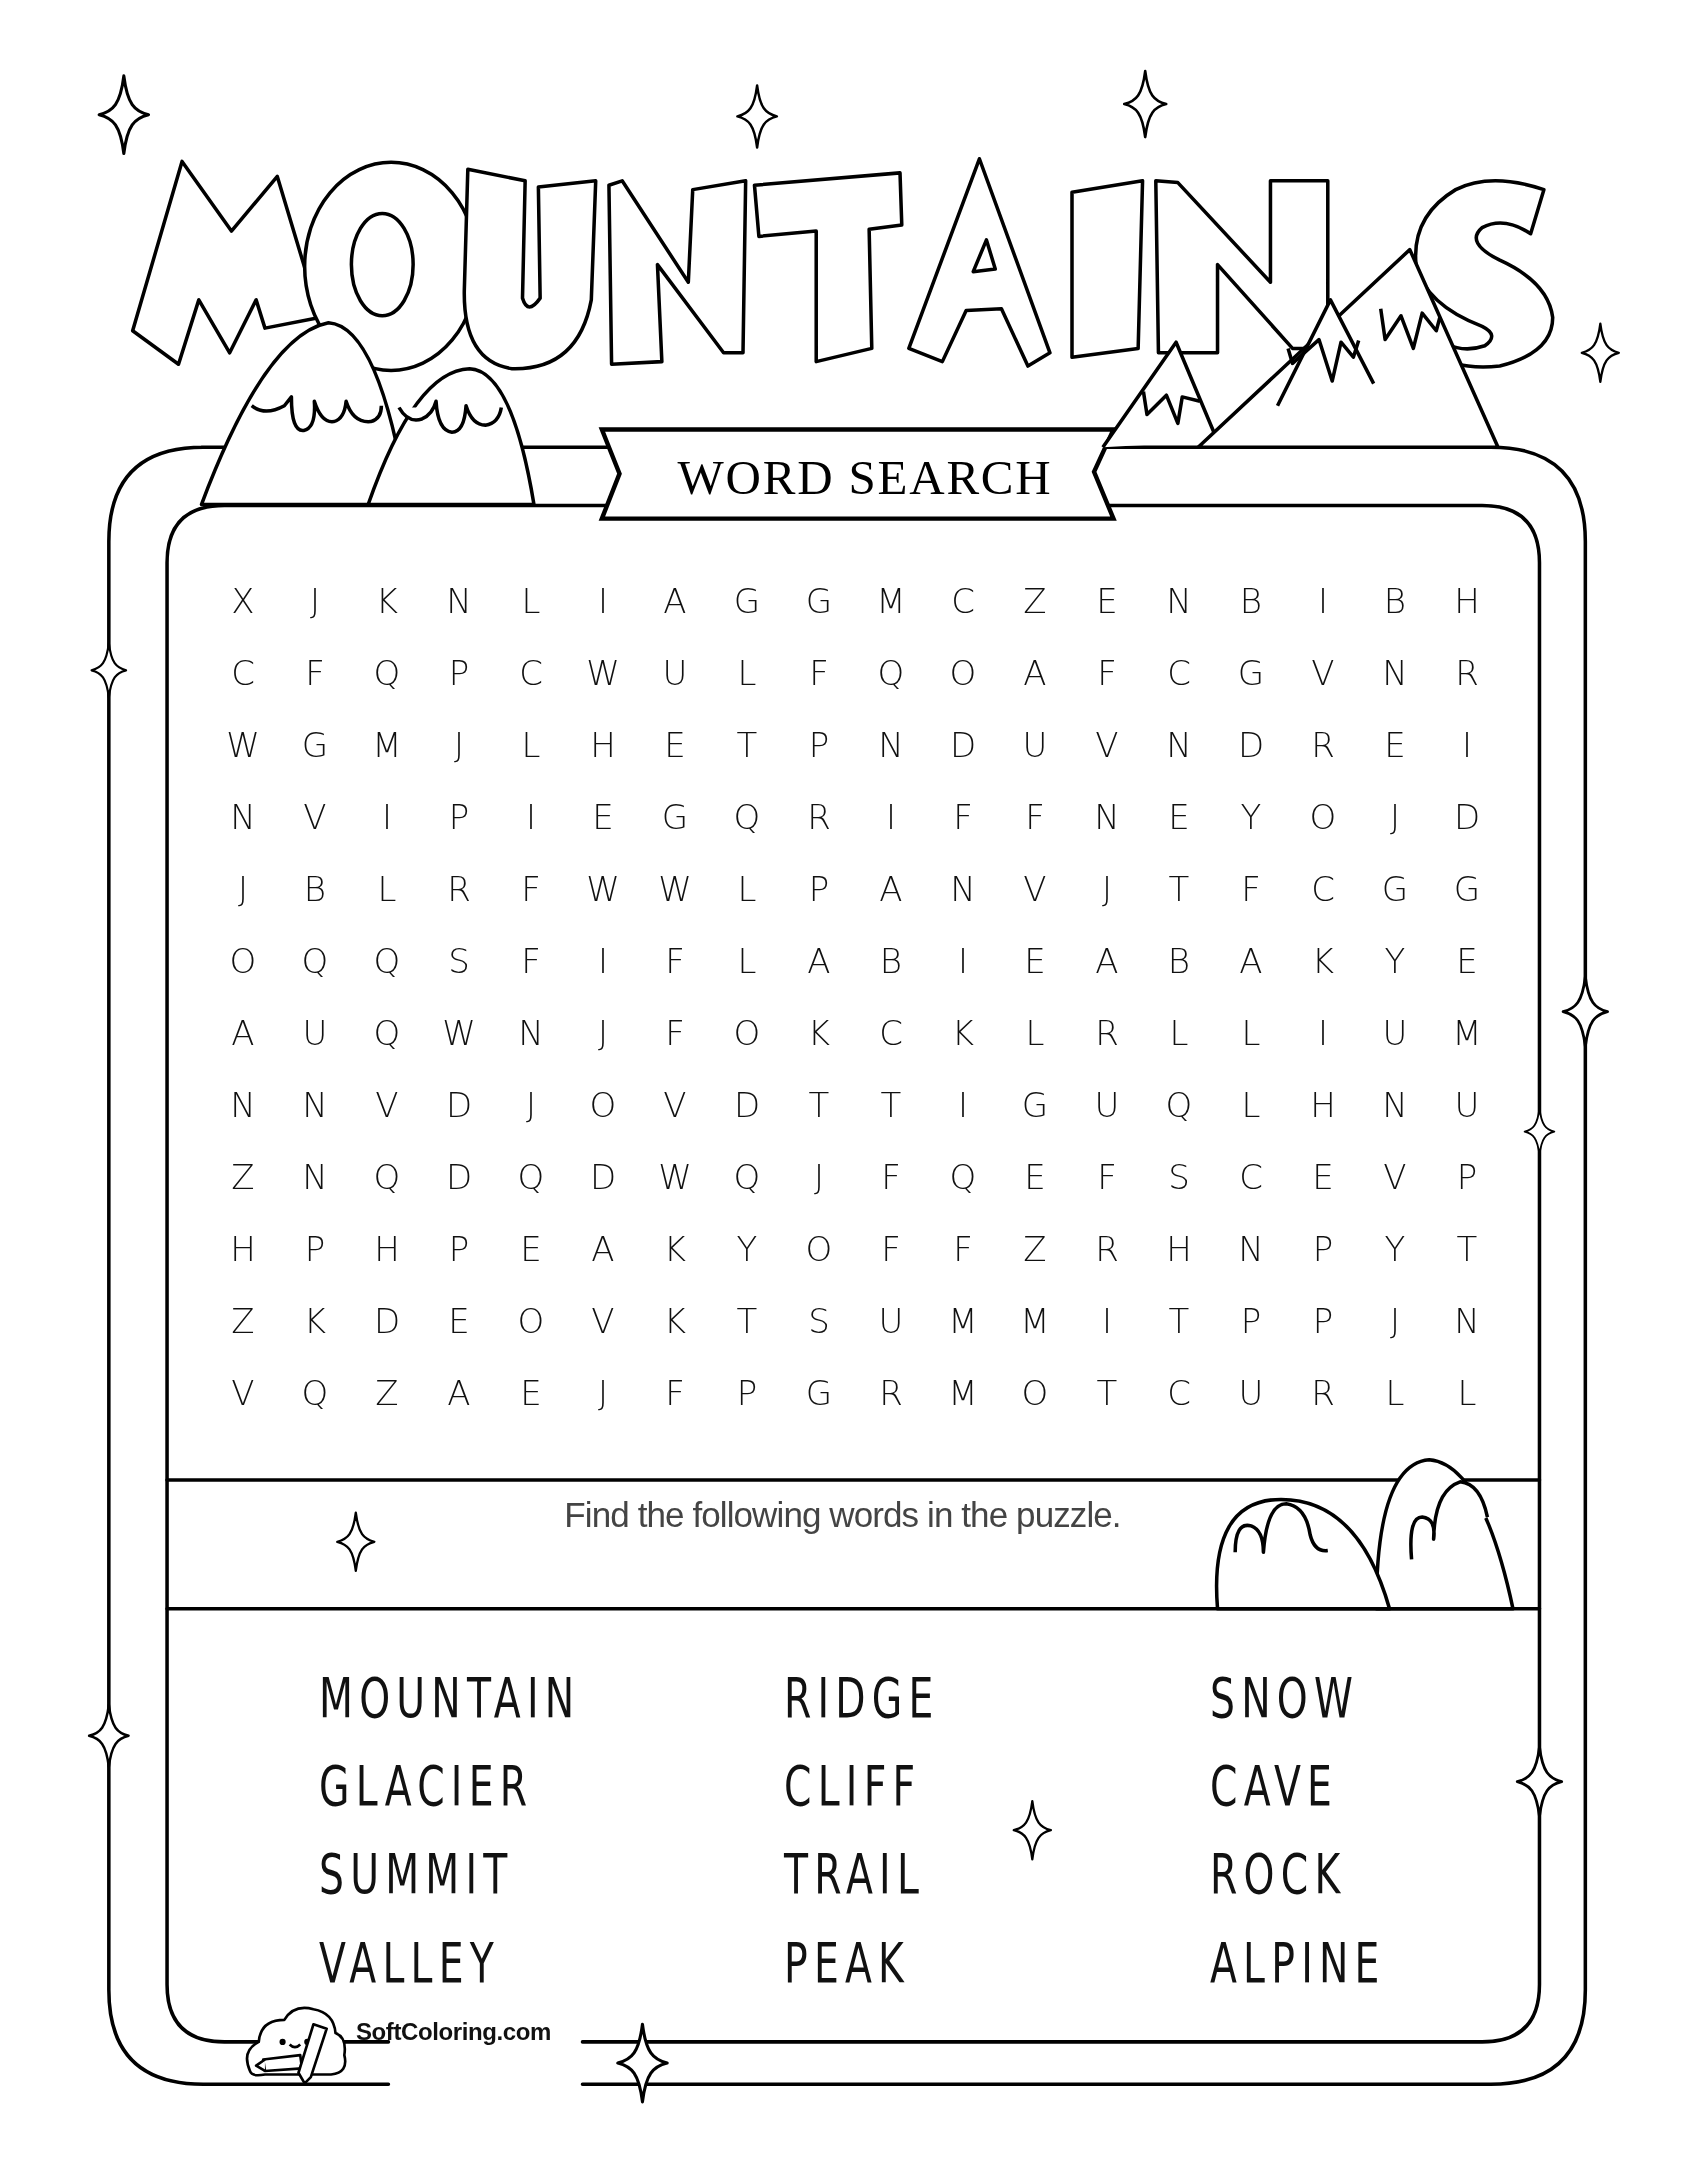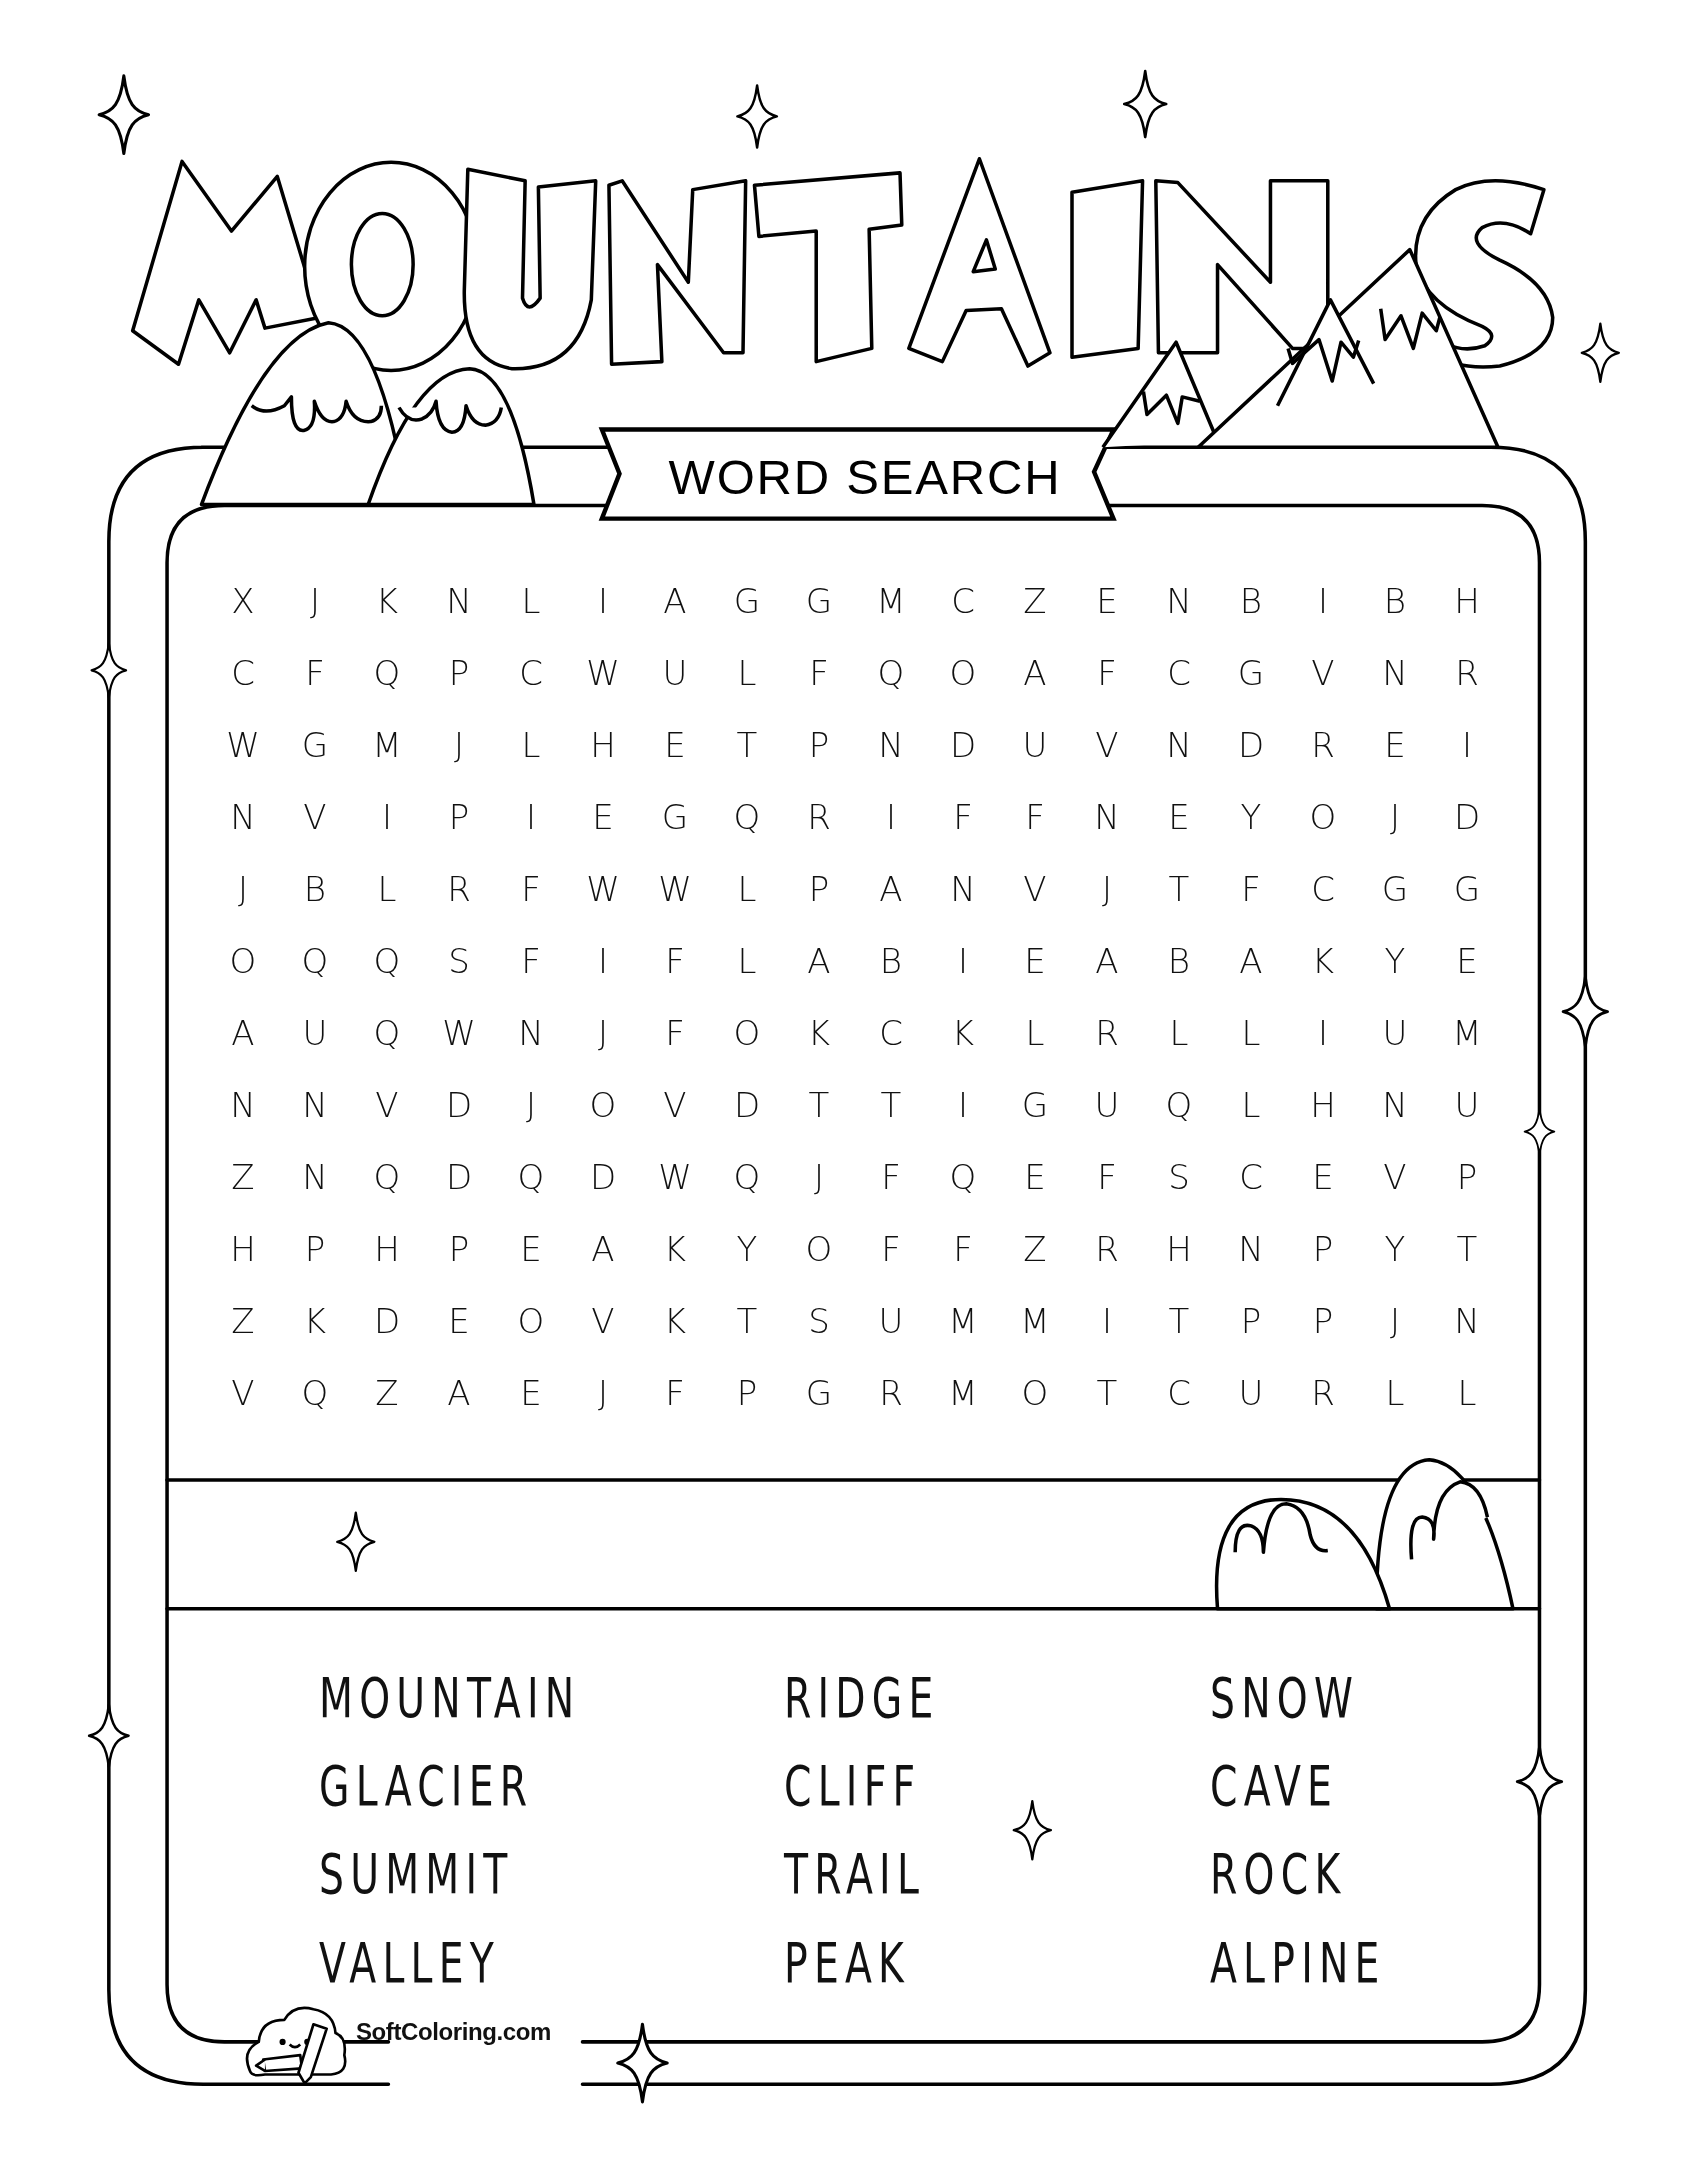--- a/index.html
+++ b/index.html
@@ -1,18 +1,18 @@
 <!DOCTYPE html>
 <html style="font-size:14px"><head>
 <meta charset="utf-8">
 <style>
   html,body{margin:0;padding:0;background:#ffffff;}
   body{width:1688px;height:2183px;position:relative;overflow:hidden;font-family:"DejaVu Sans",sans-serif;color:#000;}
   svg.art{position:absolute;left:0;top:0;width:1688px;height:2183px;}
-  .banner-label{position:absolute;left:618px;top:446px;width:494px;height:62px;display:flex;align-items:center;justify-content:center;font-family:Liberation Sans, sans-serif;font-size:49px;letter-spacing:1.8px;color:#000;white-space:pre;}
+  .banner-label{position:absolute;left:618px;top:446px;width:494px;height:62px;display:flex;align-items:center;justify-content:center;font-family:Liberation Serif, serif;font-size:49px;letter-spacing:1.8px;color:#000;white-space:pre;}
   .grid{position:absolute;left:207px;top:565px;display:grid;grid-template-columns:repeat(18,72px);grid-auto-rows:72px;}
   .cell{display:flex;align-items:center;justify-content:center;font-family:"DejaVu Sans",sans-serif;font-size:34px;font-weight:300;color:#111;}
   .instructions{position:absolute;left:494px;top:1491px;width:697px;text-align:center;font-family:"Liberation Sans",sans-serif;font-size:35px;line-height:48px;color:#444;font-weight:normal;letter-spacing:-0.9px;}
   .words{position:absolute;left:0;top:0;}
   .word{position:absolute;font-family:"DejaVu Sans Condensed","DejaVu Sans",sans-serif;font-size:56px;letter-spacing:8px;color:#111;transform:scaleX(0.78);transform-origin:left top;line-height:1;font-weight:normal;}
   .brand{position:absolute;left:356px;top:2018px;font-family:Liberation Sans, sans-serif;font-weight:bold;font-size:24px;color:#111;letter-spacing:-0.4px;}
 </style>
 </head>
 <body>
 
@@ -321,20 +321,21 @@
     <div class="cell">O</div>
     <div class="cell">T</div>
     <div class="cell">C</div>
     <div class="cell">U</div>
     <div class="cell">R</div>
     <div class="cell">L</div>
     <div class="cell">L</div>
   </div>
 
 <div class="instructions">
+  <div>Find the following words in the puzzle.</div>
 </div>
 
 <div class="words">
   <div class="word" style="left:319px;top:1670px">MOUNTAIN</div>
   <div class="word" style="left:319px;top:1758px">GLACIER</div>
   <div class="word" style="left:319px;top:1846px">SUMMIT</div>
   <div class="word" style="left:319px;top:1935px">VALLEY</div>
 
   <div class="word" style="left:784px;top:1670px">RIDGE</div>
   <div class="word" style="left:784px;top:1758px">CLIFF</div>

